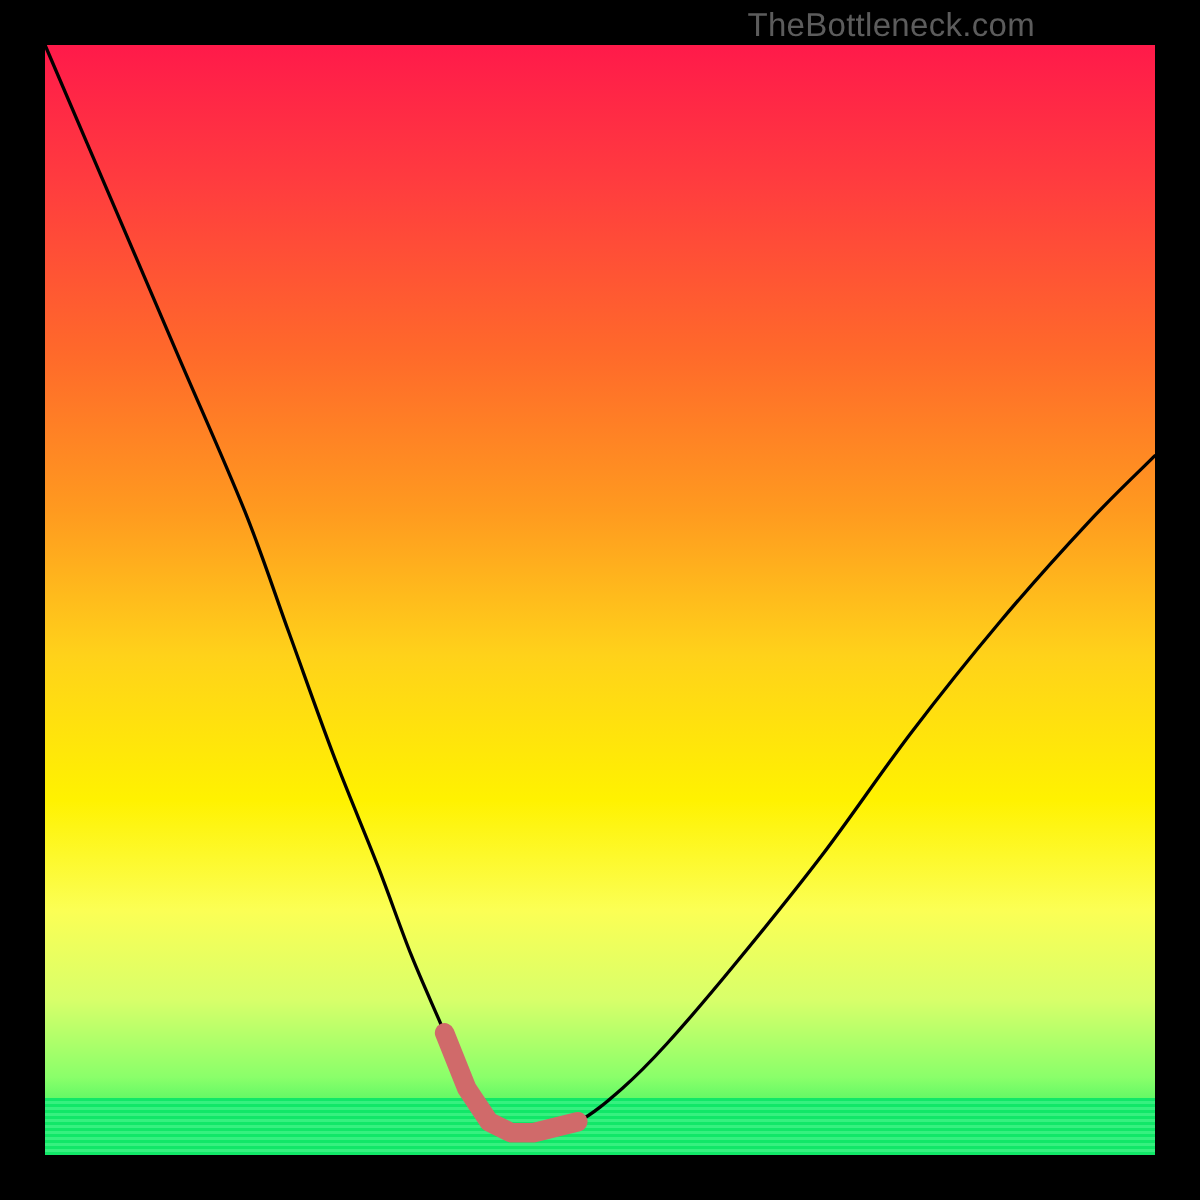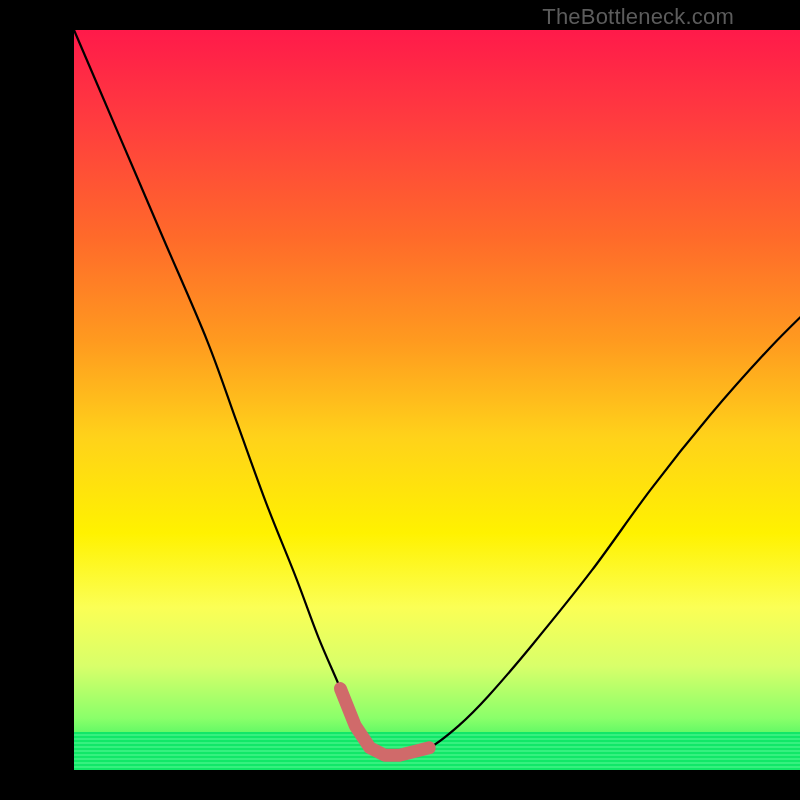--- a/index.html
+++ b/index.html
@@ -2,21 +2,20 @@
 <html><head>
 <meta charset="utf-8">
 <style>
   * { margin: 0; padding: 0; box-sizing: border-box; }
   html, body { width: 800px; height: 800px; overflow: hidden; background: #000; }
   .frame {
     position: relative;
     width: 700px;
     height: 800px;
     background: #000;
-    margin-left: 44px;
   }
   .plot-area {
     position: absolute;
     left: 30px;
     top: 30px;
     width: 740px;
     height: 740px;
     background: linear-gradient(to bottom,
       #ff1a4a 0%,
       #ff3b3f 12%,

